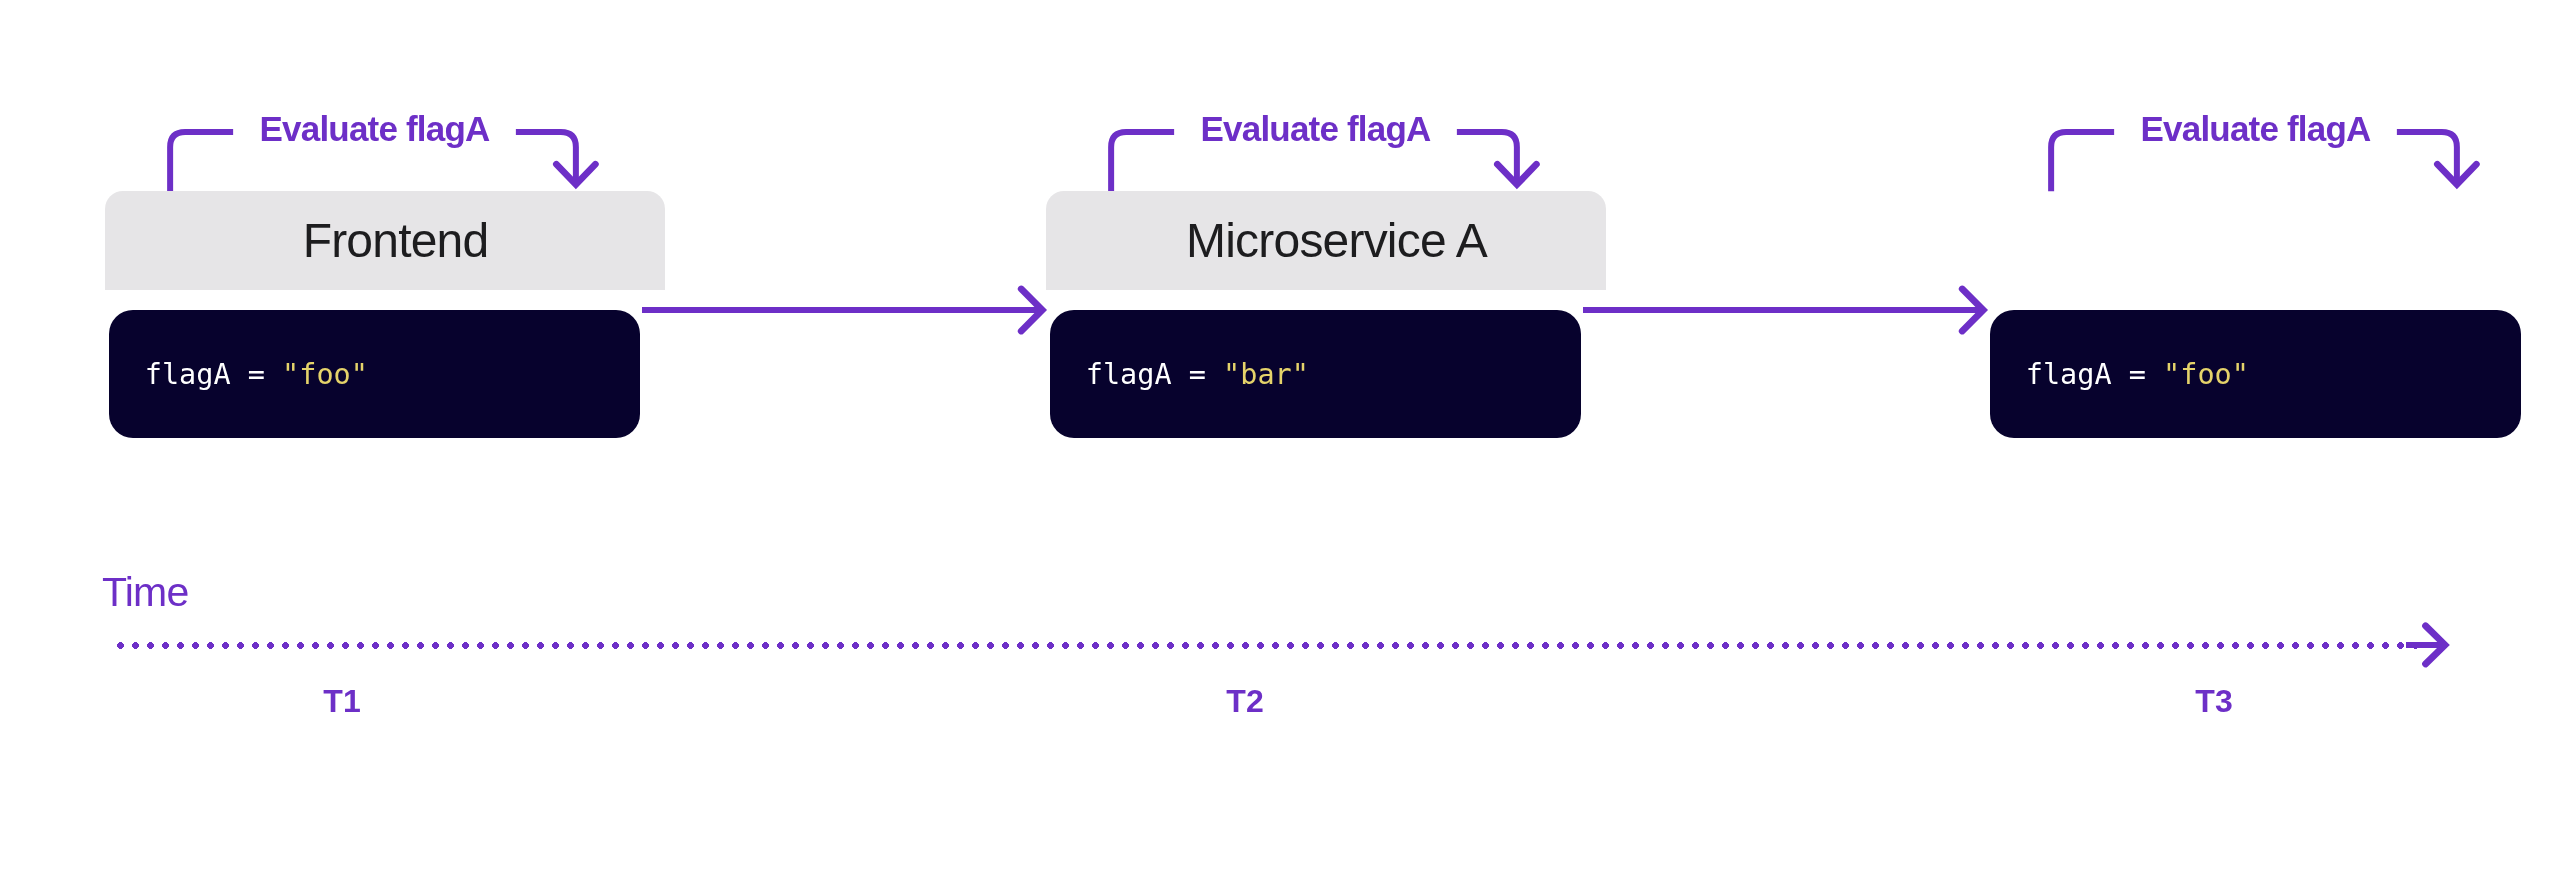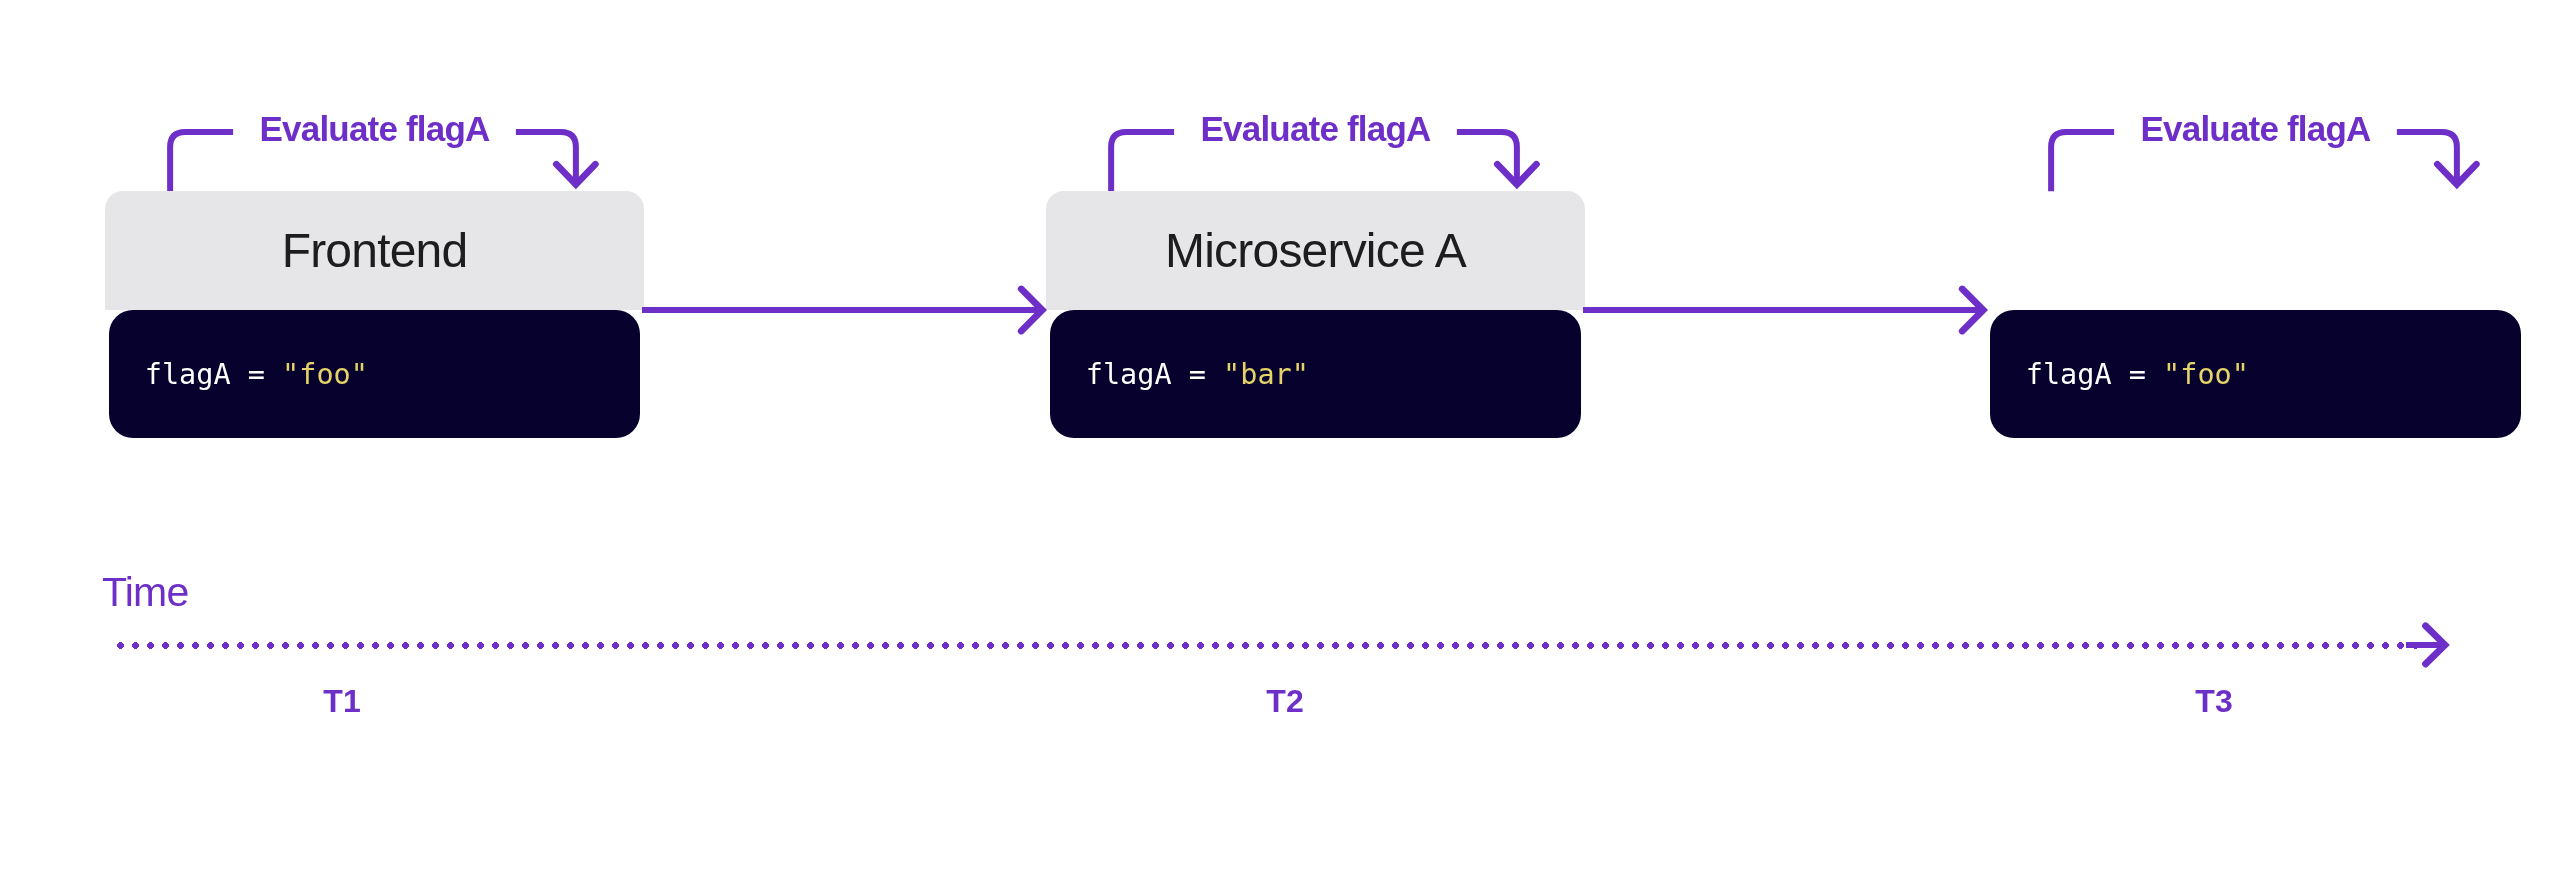--- a/index.html
+++ b/index.html
@@ -21,24 +21,24 @@
 
   .ann-label{
     position:absolute;top:0;left:0;width:539px;height:47px;
     display:flex;align-items:center;justify-content:center;
     color:var(--accent);font-size:35px;font-weight:bold;letter-spacing:-0.8px;
     white-space:nowrap;
   }
   .bracket{position:absolute;top:0;left:0;color:var(--accent);}
 
   .box-header{
-    position:absolute;top:86px;left:0;width:539px;height:119px;
+    position:absolute;top:86px;left:0;width:539px;height:99px;
     background:var(--header-bg);border-radius:18px 18px 0 0;
     display:flex;align-items:center;justify-content:center;
-    color:var(--header-text);font-size:48px;letter-spacing:-0.8px;white-space:nowrap;
+    color:var(--header-text);font-size:48px;letter-spacing:-0.8px;white-space:nowrap;padding-left:21px;
   }
   .box-code{
     position:absolute;top:205px;left:3.8px;right:3.8px;height:128px;
     background:var(--code-bg);border-radius:24px;
     display:flex;align-items:center;
     padding-left:36px;box-sizing:border-box;
     font-family:"DejaVu Sans Mono",monospace;font-size:28.5px;
     color:var(--code-text);white-space:pre;
   }
   .box-code .str{color:var(--code-string);}
@@ -55,21 +55,21 @@
     position:absolute;left:113px;top:642px;width:2308px;height:6.8px;
     background-image:radial-gradient(circle closest-side,var(--accent) 98%,transparent 100%);
     background-size:15px 6.8px;background-repeat:repeat-x;
   }
   .time-arrow{position:absolute;left:2406px;top:616px;color:var(--accent);}
   .tick{
     position:absolute;top:682px;width:150px;height:38px;
     display:flex;align-items:center;justify-content:center;
     color:var(--accent);font-size:32px;font-weight:bold;
   }
-  .tick1{left:267px;} .tick2{left:1210px;} .tick3{left:2139px;}
+  .tick1{left:267px;} .tick2{left:1170px;} .tick3{left:2139px;}
 </style>
 </head>
 <body>
 
 <div class="canvas">
 
   <div class="group g0">
     <svg class="bracket" width="539" height="90" viewBox="0 0 717 120" fill="none">
       <path d="M170,36 H106 Q86,36 86,56 V115" stroke="currentColor" stroke-width="8"></path>
       <path d="M547,36 H607 Q627,36 627,56 V103" stroke="currentColor" stroke-width="8"></path>

